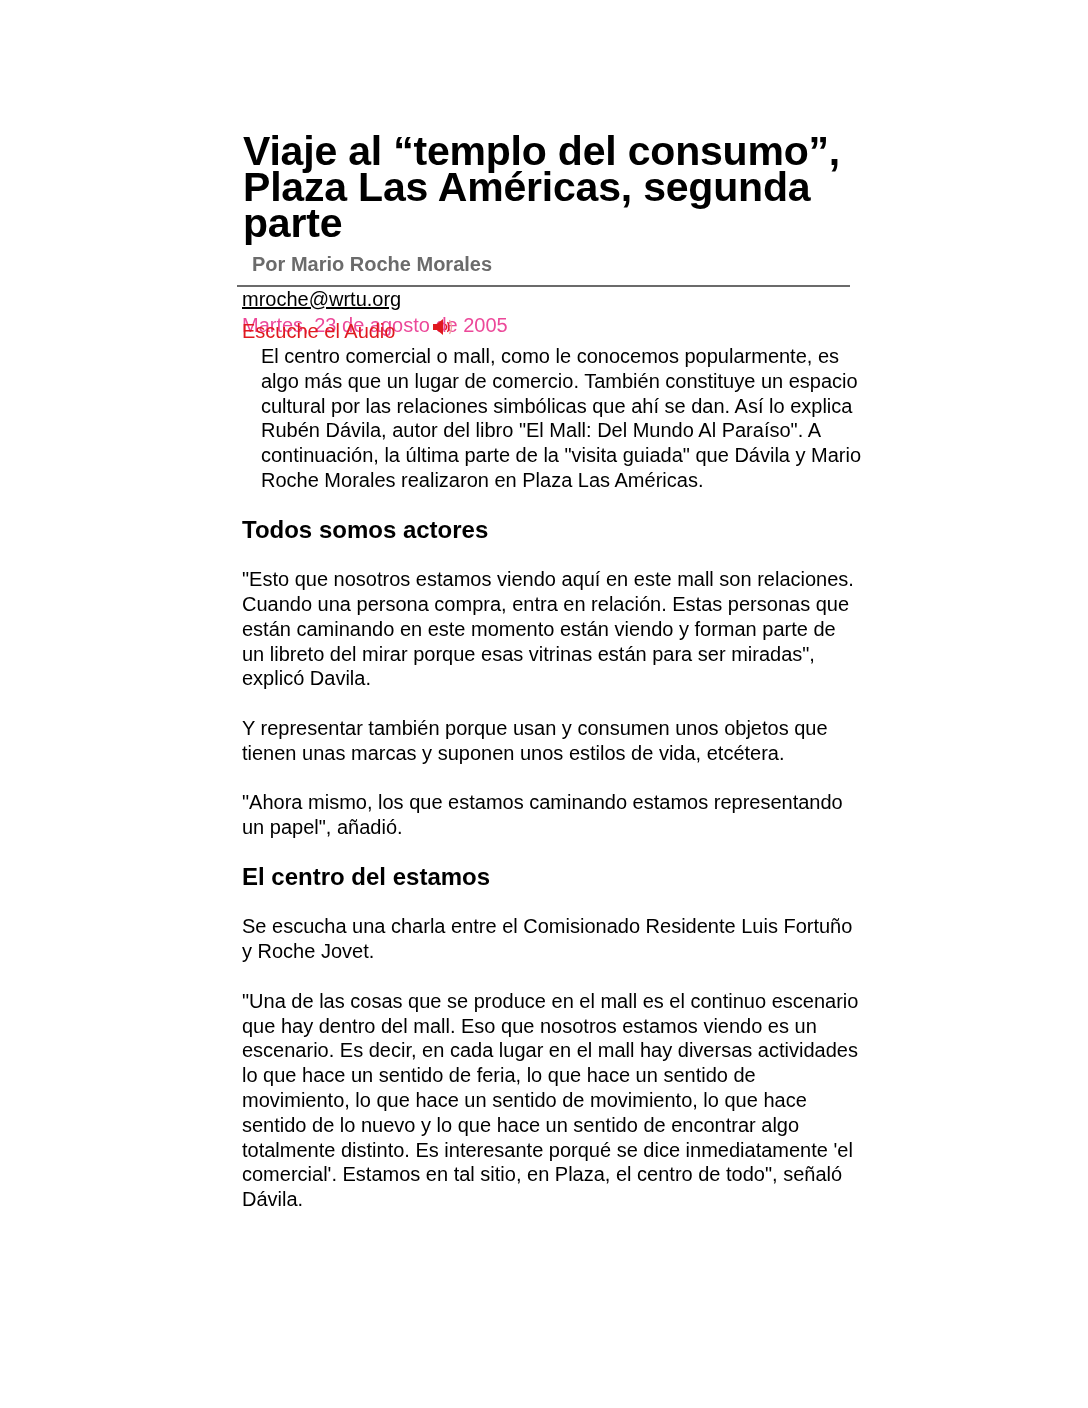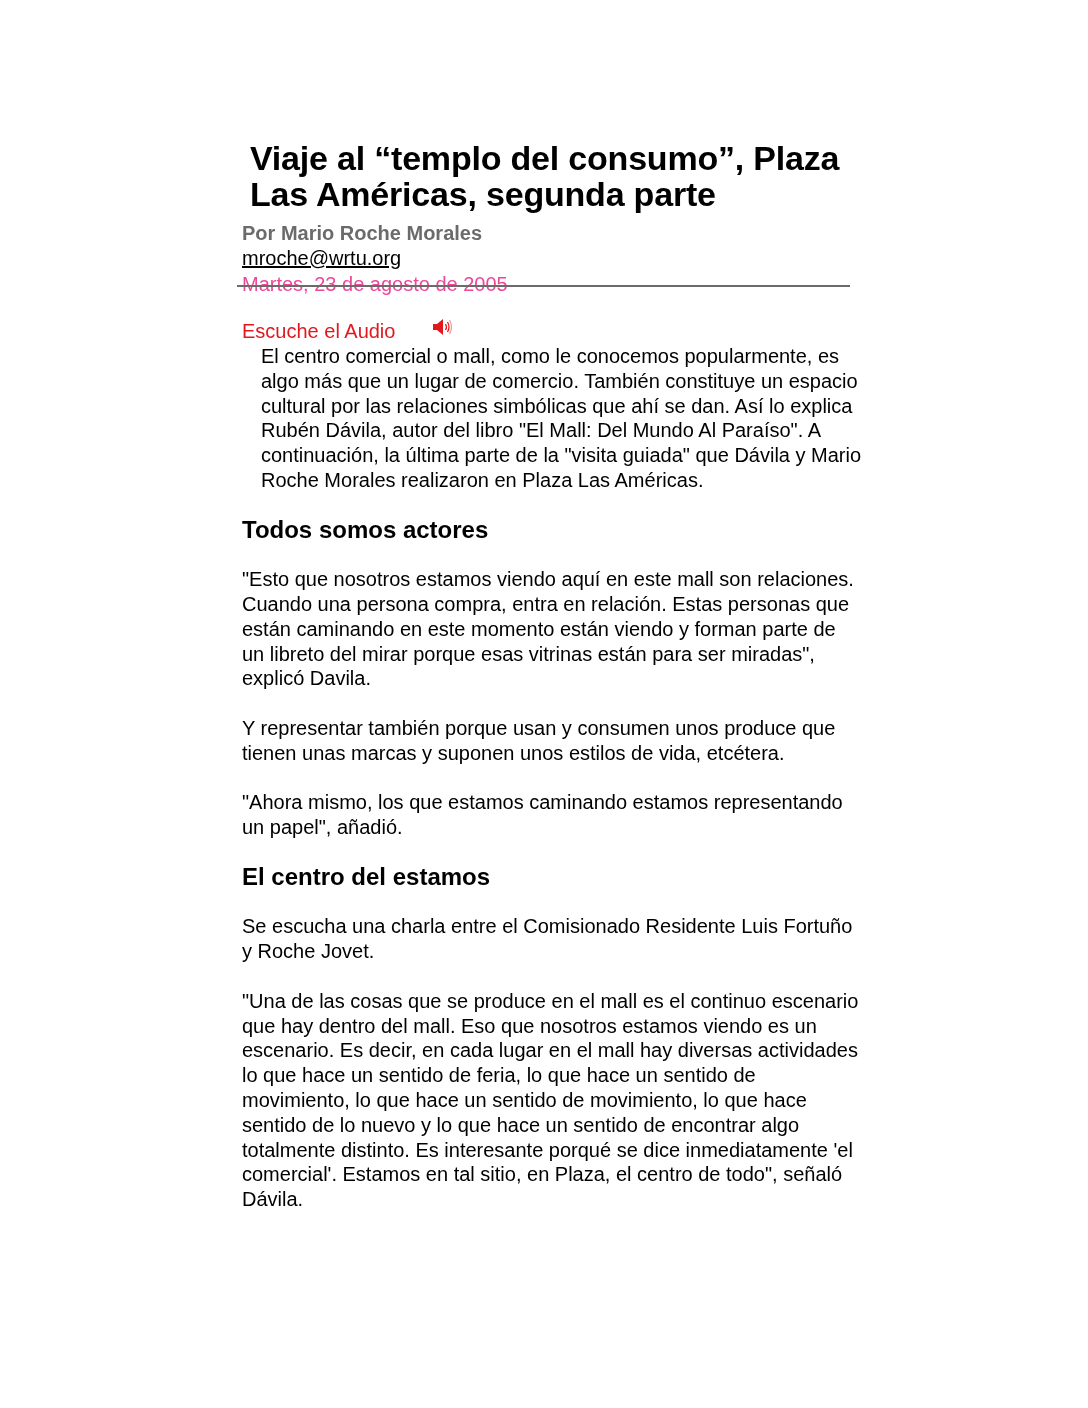--- a/index.html
+++ b/index.html
@@ -17,32 +17,32 @@
   }
   .page {
     position: absolute;
     left: 242px;
     top: 132px;
     width: 620px;
   }
   .title {
     font-family: "Liberation Sans", sans-serif;
     font-weight: bold;
-    font-size: 34px;
+    font-size: 41px;
     line-height: 36px;
-    margin: 8px;
+    margin: 1px;
     color: #000;
     letter-spacing: -0.2px;
   }
   .byline {
     font-weight: bold;
     font-size: 20px;
     line-height: 26px;
     color: #6b6b6b;
-    margin: 0;
+    margin: 10px;
   }
   .email {
     font-size: 20px;
     line-height: 25px;
     color: #000;
     text-decoration: underline;
     display: inline-block;
   }
   .date {
     font-size: 20px;
@@ -119,19 +119,19 @@
       <path d="M13.5 6 Q15.5 9 13.5 12" stroke="#e0191f" stroke-width="1.3" fill="none"></path>
       <path d="M15.5 4 Q18.5 9 15.5 14" stroke="#e0191f" stroke-width="1.3" fill="none"></path>
       <path d="M17.5 2 Q21.5 9 17.5 16" stroke="#f0a0a0" stroke-width="1.3" fill="none"></path>
     </svg>
   </a>
 
   <p class="para first">El centro comercial o mall, como le conocemos popularmente, es algo más que un lugar de comercio. También constituye un espacio cultural por las relaciones simbólicas que ahí se dan. Así lo explica Rubén Dávila, autor del libro "El Mall: Del Mundo Al Paraíso". A continuación, la última parte de la "visita guiada" que Dávila y Mario Roche Morales realizaron en Plaza Las Américas.</p>
 
   <h2 class="subhead">Todos somos actores</h2>
   <p class="para">"Esto que nosotros estamos viendo aquí en este mall son relaciones. Cuando una persona compra, entra en relación. Estas personas que están caminando en este momento están viendo y forman parte de un libreto del mirar porque esas vitrinas están para ser miradas", explicó Davila.</p>
-  <p class="para">Y representar también porque usan y consumen unos produce que tienen unas marcas y suponen unos estilos de vida, etcétera.</p>
+  <p class="para">Y representar también porque usan y consumen unos objetos que tienen unas marcas y suponen unos estilos de vida, etcétera.</p>
   <p class="para">"Ahora mismo, los que estamos caminando estamos representando un papel", añadió.</p>
 
   <h2 class="subhead">El centro del estamos</h2>
   <p class="para">Se escucha una charla entre el Comisionado Residente Luis Fortuño y Roche Jovet.</p>
   <p class="para">"Una de las cosas que se produce en el mall es el continuo escenario que hay dentro del mall. Eso que nosotros estamos viendo es un escenario. Es decir, en cada lugar en el mall hay diversas actividades lo que hace un sentido de feria, lo que hace un sentido de movimiento, lo que hace un sentido de movimiento, lo que hace sentido de lo nuevo y lo que hace un sentido de encontrar algo totalmente distinto. Es interesante porqué se dice inmediatamente 'el comercial'. Estamos en tal sitio, en Plaza, el centro de todo", señaló Dávila.</p>
 </div>
 
 </body></html>

